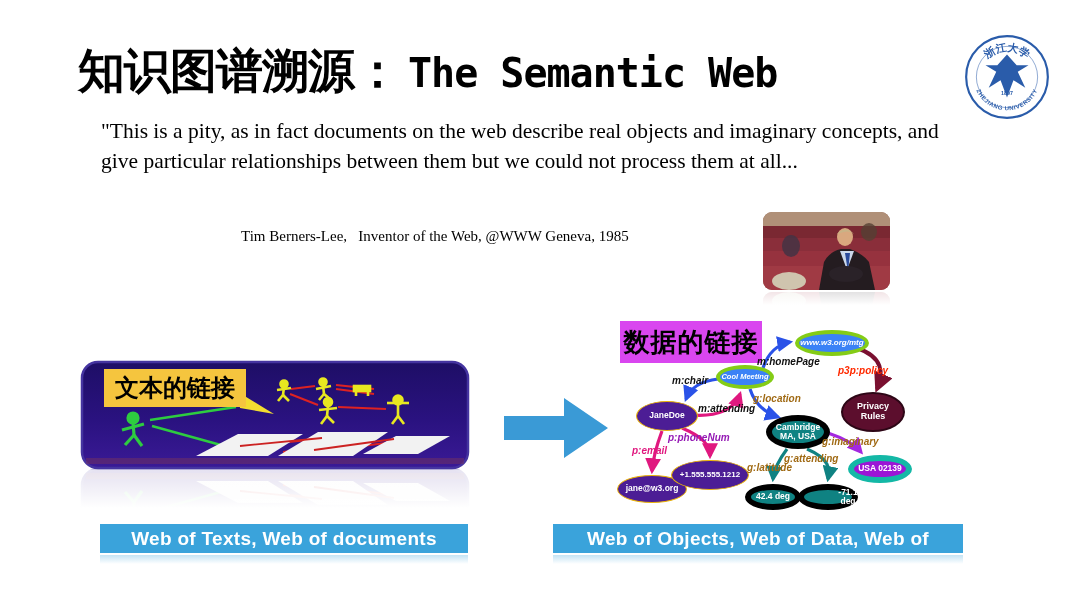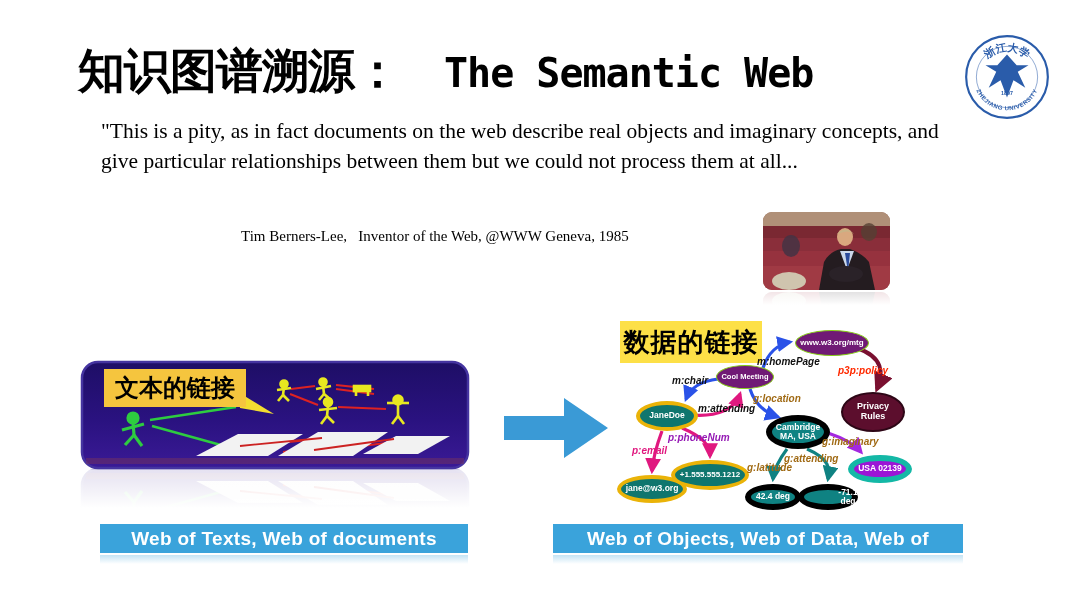--- a/index.html
+++ b/index.html
@@ -1,37 +1,37 @@
 <!DOCTYPE html>
 <html><head>
 <meta charset="utf-8">
 <style>
   html,body{margin:0;padding:0;background:#fff;}
   .slide{position:relative;width:1080px;height:608px;background:#ffffff;overflow:hidden;
          font-family:"Liberation Sans",sans-serif;}
   
-  .title{position:absolute;left:78px;top:40px;white-space:nowrap;display:flex;align-items:baseline;gap:36px;}
+  .title{position:absolute;left:78px;top:40px;white-space:nowrap;display:flex;align-items:baseline;}
   .title-zh{font-size:47px;font-weight:900;color:#000;font-family:"Liberation Sans",sans-serif;letter-spacing:-1px;}
   .title-en{font-size:40px;font-weight:bold;color:#000;font-family:"DejaVu Sans Mono",monospace;margin-left:8px;letter-spacing:-1px;}
   
   .quote{position:absolute;left:101px;top:116px;width:858px;font-family:"Liberation Serif",serif;
          font-size:21.5px;line-height:30px;color:#000;}
   .attribution{position:absolute;left:241px;top:228px;font-family:"Liberation Serif",serif;
          font-size:15px;color:#000;white-space:pre;}
   
   .abs{position:absolute;}
   
   .graph{position:absolute;left:600px;top:315px;width:390px;height:205px;}
   .graph svg.edges{position:absolute;left:0;top:0;z-index:1;}
-  .glabel{position:absolute;left:20px;top:6px;width:142px;height:42px;background:#fde047;
+  .glabel{position:absolute;left:20px;top:6px;width:142px;height:42px;background:#d946ef;
           color:#000;font-weight:900;font-size:26px;line-height:42px;text-align:center;z-index:2;letter-spacing:1px;}
   .node{position:absolute;border-radius:50%;display:flex;align-items:center;justify-content:center;
         text-align:center;color:#fff;font-weight:bold;line-height:1.1;z-index:3;padding:1px;box-sizing:border-box;}
-  .n-blue{background:#701a75;border:1px solid #84cc16;}
-  .n-pink{background:#0f766e;border:4px solid #eab308;}
+  .n-blue{background:#3b82f6;border:4px solid #84cc16;font-style:italic;}
+  .n-pink{background:#4c1d95;border:1px solid #eab308;}
   .n-teal{background:#0f8282;border:6px solid #000000;}
   .n-maroon{background:#5c0e2d;border:2px solid #2d0616;}
   .n-purple{background:#9b15d6;border:6px solid #14b8a6;}
   .elabel{position:absolute;font-style:italic;font-weight:bold;font-size:10px;white-space:nowrap;z-index:4;}
   .c-black{color:#111;}
   .c-brown{color:#a06a14;}
   .c-red{color:#ff2a00;}
   .c-magenta{color:#e0187f;}
   .c-violet{color:#9418b4;}
   

